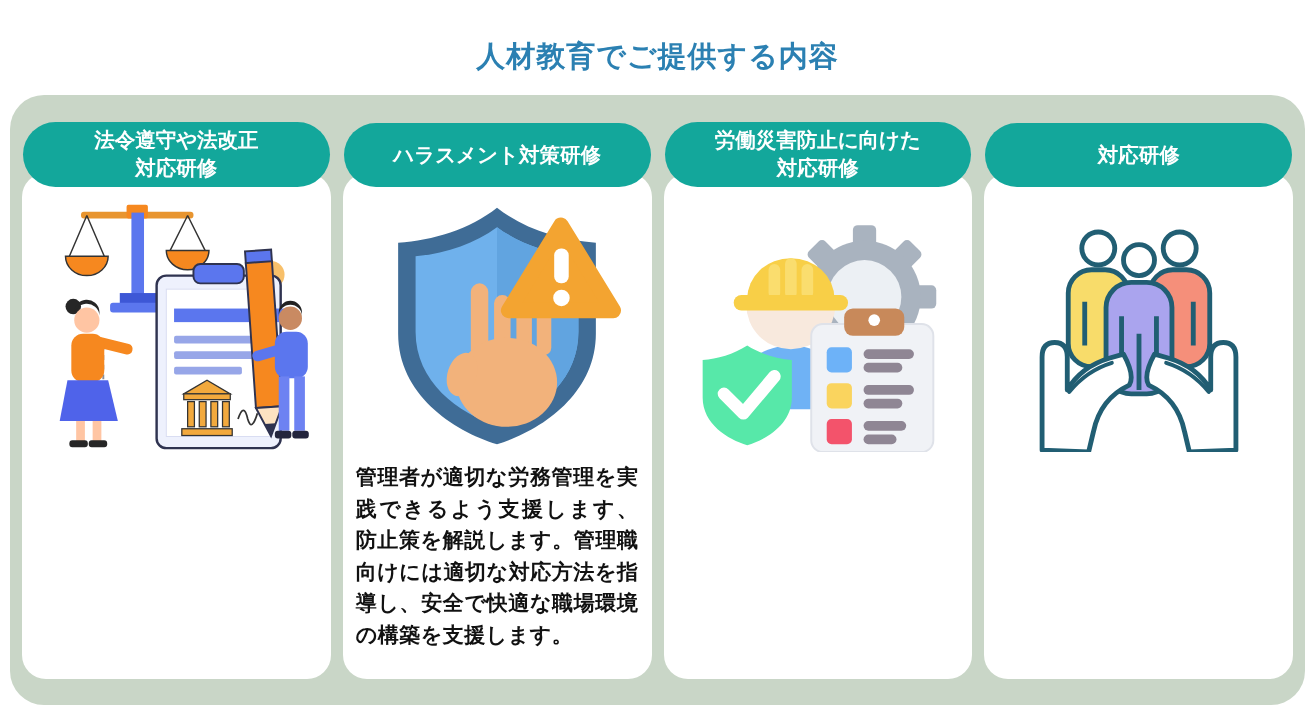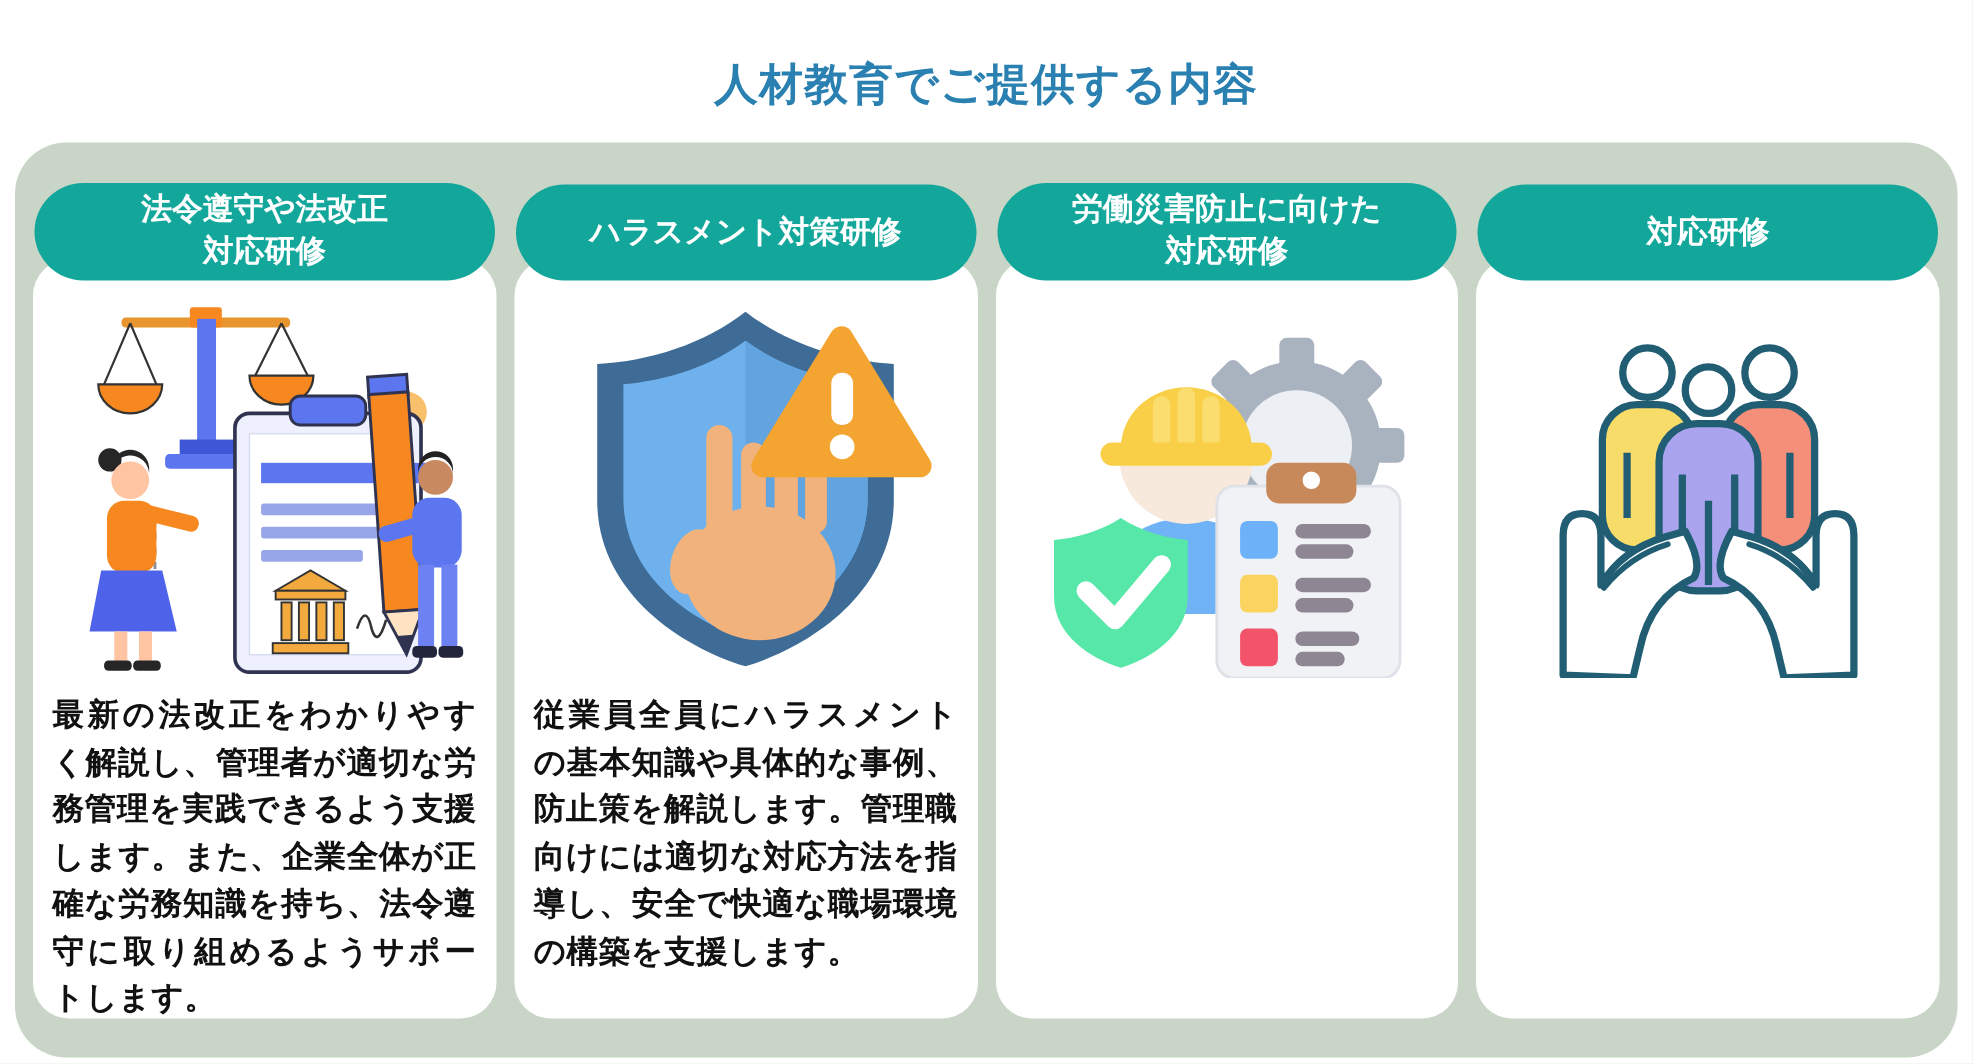--- a/index.html
+++ b/index.html
@@ -98,21 +98,20 @@
             <path d="M256,120 a12,12 0 0 1 24,0 l0,-4 a12,12 0 0 0 -24,0 Z" fill="#222222"></path>
             <rect x="228" y="148" width="32" height="11" rx="5" fill="#5b76ee" transform="rotate(-16 260 154)"></rect>
             <rect x="252" y="136" width="34" height="48" rx="12" fill="#5b76ee"></rect>
             <rect x="256" y="182" width="11" height="56" fill="#6d82f2"></rect>
             <rect x="272" y="182" width="11" height="56" fill="#6d82f2"></rect>
             <rect x="252" y="238" width="17" height="8" rx="3" fill="#23253d"></rect>
             <rect x="270" y="238" width="17" height="8" rx="3" fill="#23253d"></rect>
           </g>
         </svg>
       </div>
-      <div class="desc">最新の法改正をわかりやすく解説し、管理者が適切な労務管理を実践できるよう支援します。また、企業全体が正確な労務知識を持ち、法令遵守に取り組めるようサポートします。</div>
     </div>
 
     <div class="card-col">
       <div class="card-white"></div>
       <div class="pill-slot">
         <div class="pill">ハラスメント対策研修</div>
       </div>
       <div class="illus">
         <svg viewBox="0 0 260 260" width="252" height="252">
           <g>
@@ -128,21 +127,21 @@
             <ellipse cx="140" cy="188" rx="52" ry="46"></ellipse>
             <ellipse cx="94" cy="180" rx="15" ry="23" transform="rotate(18 94 180)"></ellipse>
           </g>
           <g>
             <polygon points="196,26 142,114 250,114" fill="#f3a431" stroke="#f3a431" stroke-width="16" stroke-linejoin="round"></polygon>
             <rect x="189" y="50" width="15" height="36" rx="7" fill="#ffffff"></rect>
             <circle cx="196.5" cy="101" r="8.5" fill="#ffffff"></circle>
           </g>
         </svg>
       </div>
-      <div class="desc">従業員全員にハラスメントの基本知識や具体的な事例、防止策を解説します。管理職向けには適切な対応方法を指導し、安全で快適な職場環境の構築を支援します。</div>
+      <div class="desc">管理者が適切な労務管理を実践できるよう支援します、防止策を解説します。管理職向けには適切な対応方法を指導し、安全で快適な職場環境の構築を支援します。</div>
     </div>
 
     <div class="card-col">
       <div class="card-white"></div>
       <div class="pill-slot">
         <div class="pill">労働災害防止に向けた
 対応研修</div>
       </div>
       <div class="illus">
         <svg viewBox="0 0 270 260" width="262" height="252">

